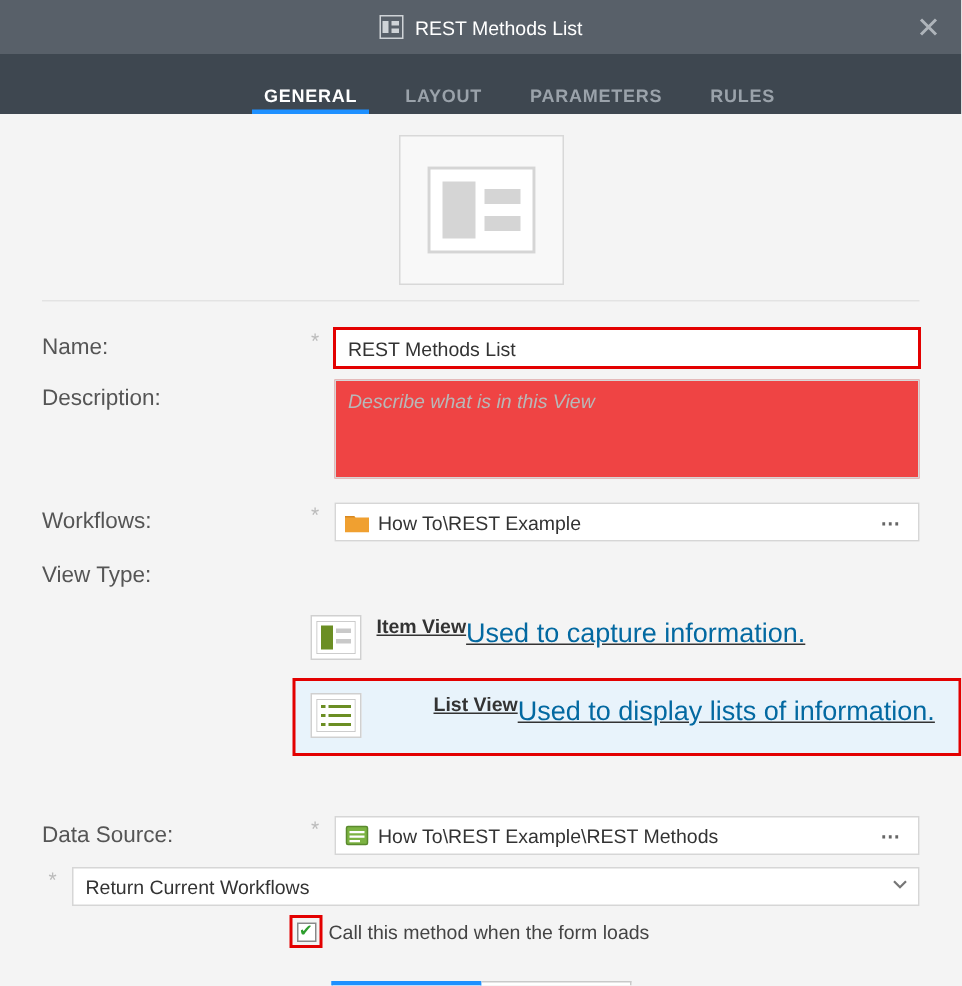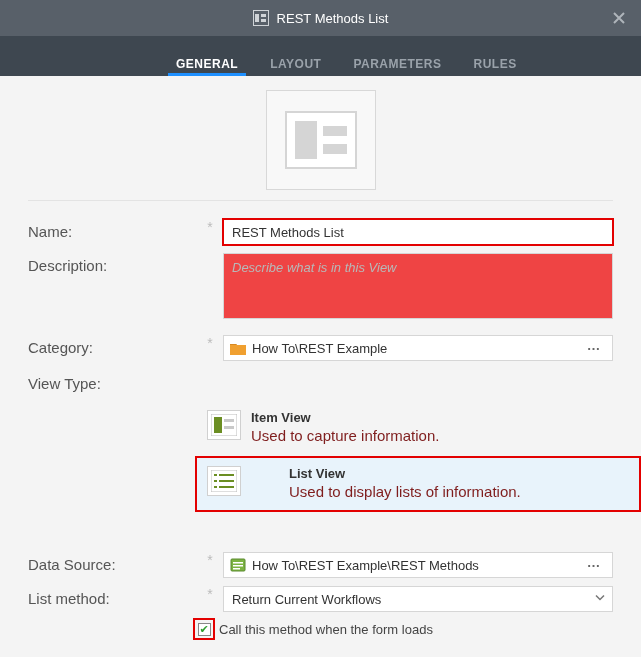--- a/index.html
+++ b/index.html
@@ -50,23 +50,23 @@
   .folder-icon { width:16px; height:13px; }
   .smartobj-icon { width:16px; height:16px; }
 
   .select { display:flex; align-items:center; position:relative; padding-right:22px; cursor:pointer; }
   .select .chev { position:absolute; right:6px; top:50%; transform:translateY(-50%); }
 
   
   .viewtype-section { margin-left:195px; margin-top:6px; margin-bottom:22px; }
   .viewtype-option { display:flex; gap:10px; padding:8px 10px 10px; border:2px solid transparent; align-items:flex-start; }
   .viewtype-option .vt-icon { width:34px; height:30px; flex:0 0 34px; display:flex; align-items:center; justify-content:center; border:1px solid #d0d0d0; background:#fff; }
-  .viewtype-option .vt-texts { display:flex; flex-direction:column; }
+  .viewtype-option .vt-texts { display:flex; flex-direction:row;text-decoration:underline; }
   .vt-title { font-weight:600; color:#333; font-size:13px; }
-  .vt-desc { color:#7f1d1d; font-size:15px; margin-top:2px; }
+  .vt-desc { color:#0369a1; font-size:18px; margin-top:2px; }
   .viewtype-option.selected { background:#e8f3fb; border:2px solid #e30000;gap:48px; }
 
   
   .cb-row { margin-left:195px; margin-top:8px; display:flex; align-items:center; gap:6px; }
   .cb-box { width:18px; height:18px; display:flex; align-items:center; justify-content:center; outline:2px solid #e30000; }
   .cb-inner { width:13px; height:13px; border:1px solid #888; background:#fff; display:flex; align-items:center; justify-content:center; }
   .cb-check { color:#2e9e2e; font-size:11px; line-height:1; }
   .cb-label { color:#444; font-size:13px; }
 
   
@@ -143,21 +143,21 @@
       <div class="form-label">Description:</div>
       <div class="field-prefix"></div>
       <div class="field-wrap">
         <textarea class="textarea" placeholder="Describe what is in this View" style=""></textarea>
       </div>
     </div>
 
     <div style="height:8px;"></div>
 
     <div class="form-row">
-      <div class="form-label">Category:</div>
+      <div class="form-label">Workflows:</div>
       <div class="field-prefix">
           <span class="req">*</span>
         </div>
       <div class="field-wrap">
         <div class="lookup">
           <svg class="folder-icon" viewBox="0 0 16 13">
               <path d="M0 2h6l1 1h9v10H0z" fill="#f0a030"></path>
               <path d="M0 2h6l1 1H0z" fill="#d88820"></path>
             </svg>
           <span class="lookup-text">How To\REST Example</span>
@@ -222,21 +222,20 @@
               <rect x="3" y="8" width="10" height="1.5" fill="#fff"></rect>
               <rect x="3" y="11" width="7" height="1.5" fill="#fff"></rect>
             </svg>
           <span class="lookup-text">How To\REST Example\REST Methods</span>
           <span class="more">⋯</span>
         </div>
       </div>
     </div>
 
     <div class="form-row">
-      <div class="form-label">List method:</div>
       <div class="field-prefix">
           <span class="req">*</span>
         </div>
       <div class="field-wrap">
         <div class="select">
           <span>Return Current Workflows</span>
           <span class="chev">
              <svg width="12" height="12" viewBox="0 0 12 12">
                 <path d="M2 4l4 4 4-4" stroke="#777" stroke-width="1.5" fill="none"></path>
               </svg>

